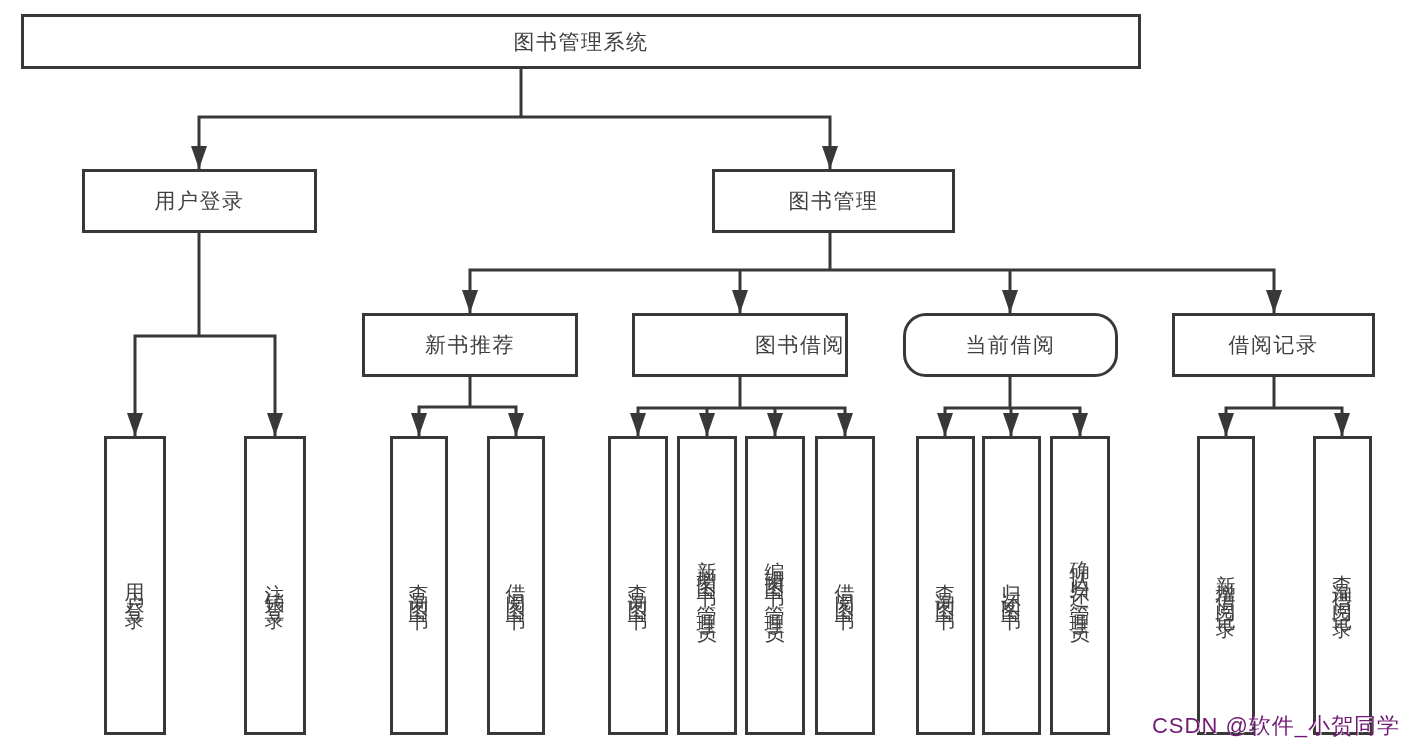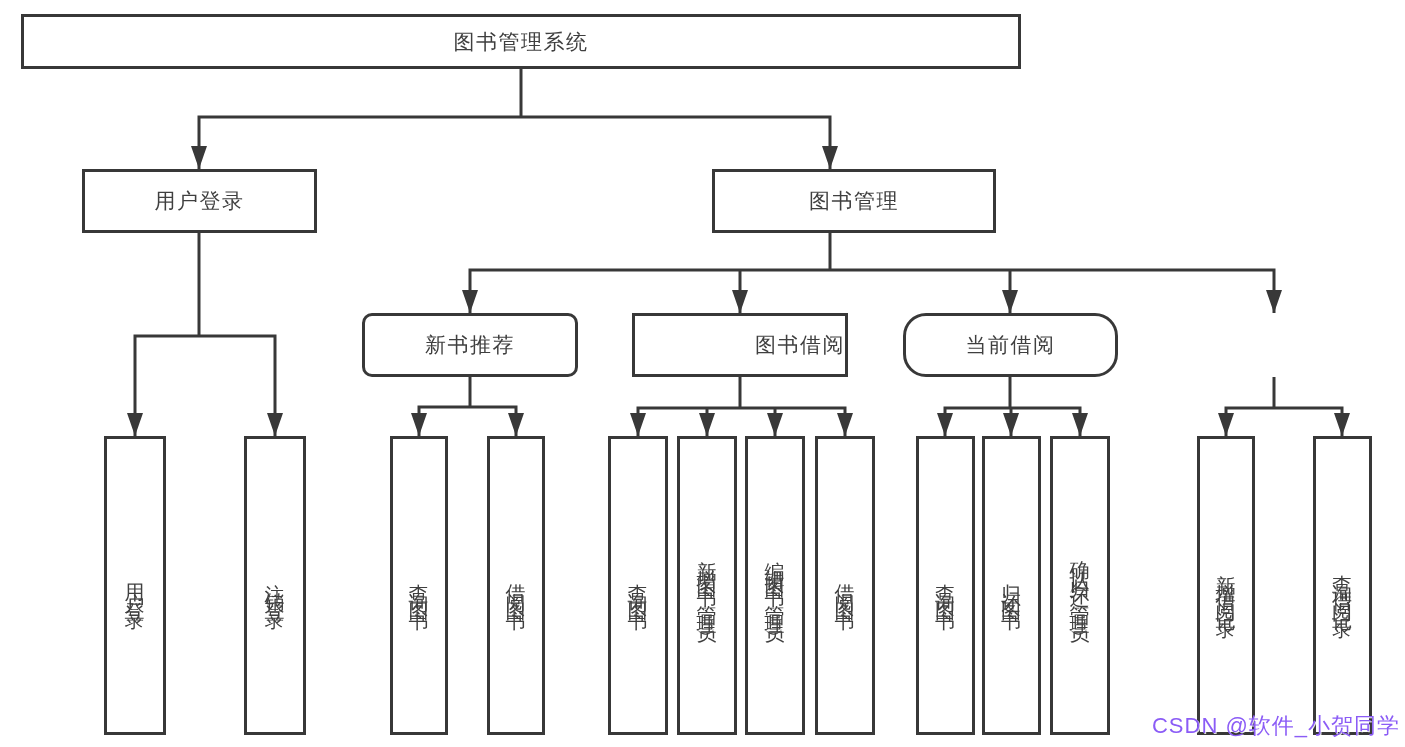--- a/index.html
+++ b/index.html
@@ -13,21 +13,21 @@
     position:absolute; box-sizing:border-box; background:#ffffff;
     border:3px solid #383838; display:flex; align-items:center; justify-content:center;
   }
   .hnode .lbl { font-size:21px; letter-spacing:1.5px; white-space:nowrap; }
   .vnode .lbl {
     writing-mode:vertical-rl; text-orientation:mixed;
     font-size:20px; letter-spacing:0.45em; line-height:1;
   }
   .watermark {
     position:absolute; top:711px; right:5px; z-index:5;
-    font-size:22px; letter-spacing:1px; color:#8b5cf6;
+    font-size:22px; letter-spacing:1px; color:#701a75;
     text-shadow:1px 1px 0 rgba(255,255,255,0.85);
     white-space:nowrap;
   }
 </style>
 </head>
 <body>
 
 <div class="canvas">
 
   <svg class="connectors" viewBox="0 0 1405 747" xmlns="http://www.w3.org/2000/svg">
@@ -68,39 +68,42 @@
       <polygon points="767,413 783,413 775,436"></polygon>
       <polygon points="837,413 853,413 845,436"></polygon>
       <polygon points="937,413 953,413 945,436"></polygon>
       <polygon points="1003,413 1019,413 1011,436"></polygon>
       <polygon points="1072,413 1088,413 1080,436"></polygon>
       <polygon points="1218,413 1234,413 1226,436"></polygon>
       <polygon points="1334,413 1350,413 1342,436"></polygon>
     </g>
   </svg>
 
-  <div class="hnode" style="left:21px; top:14px; width:1000px; height:55px;align-items:center;">
+  <div class="hnode" style="left:21px; top:14px; width:1120px; height:55px;align-items:center;">
     <span class="lbl">图书管理系统</span>
   </div>
 
   <div class="hnode" style="left:82px; top:169px; width:235px; height:64px;">
     <span class="lbl">用户登录</span>
   </div>
-  <div class="hnode" style="left:712px; top:169px; width:284px; height:64px;">
+  <div class="hnode" style="left:712px; top:169px; width:243px; height:64px;">
     <span class="lbl">图书管理</span>
   </div>
 
-  <div class="hnode" style="left:362px; top:313px; width:216px; height:64px;border-radius:10px;">
+  <div class="hnode" style="left:362px; top:313px; width:216px; height:64px;">
     <span class="lbl">新书推荐</span>
   </div>
   <div class="hnode" style="left:632px; top:313px; width:216px; height:64px;justify-content:flex-end;">
     <span class="lbl">图书借阅</span>
   </div>
   <div class="hnode" style="left:903px; top:313px; width:215px; height:64px;border-radius:23px;">
     <span class="lbl">当前借阅</span>
+  </div>
+  <div class="hnode" style="left:1172px; top:313px; width:203px; height:64px;">
+    <span class="lbl">借阅记录</span>
   </div>
 
   <div class="vnode" style="left:104px; top:436px; width:62px; height:299px;">
     <span class="lbl">用户登录</span>
   </div>
   <div class="vnode" style="left:244px; top:436px; width:62px; height:299px;">
     <span class="lbl">注销登录</span>
   </div>
   <div class="vnode" style="left:390px; top:436px; width:58px; height:299px;">
     <span class="lbl">查询图书</span>

